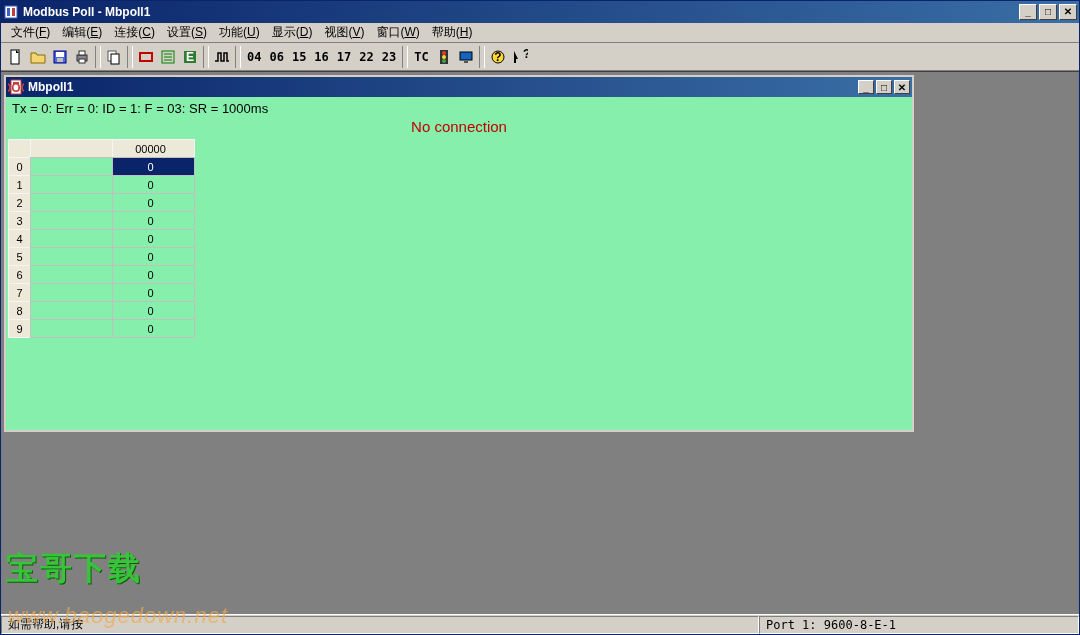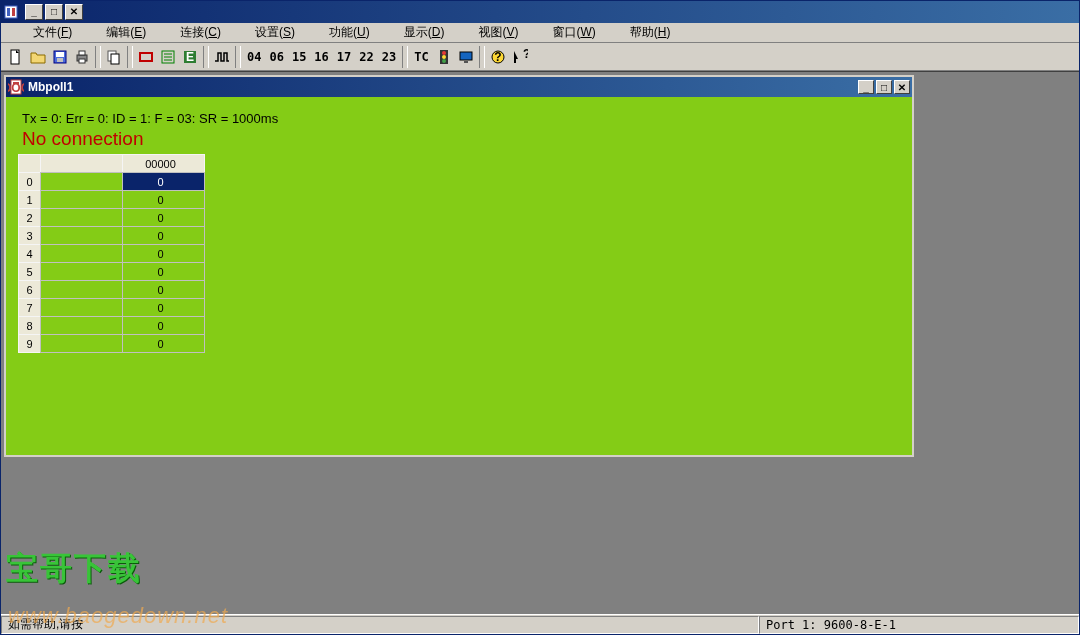--- a/index.html
+++ b/index.html
@@ -8,39 +8,39 @@
 
 .outer-window { width: 1080px; height: 635px; border: 1px solid #0a246a; display: flex; flex-direction: column; background: #d4d0c8; }
 
 .titlebar { height: 22px; background: linear-gradient(to right, #0a246a, #3a6ea5); color: #fff; display: flex; align-items: center; padding: 0 2px; font-family: "Fixedsys","Consolas",monospace; font-size: 12px; font-weight: bold; }
 .titlebar .icon { width: 16px; height: 16px; margin-right: 4px; display: inline-flex; align-items: center; justify-content: center; }
 .titlebar .title { flex: 1; white-space: pre; }
 .titlebar .winbtns { display: flex; }
 .titlebar .winbtn { width: 18px; height: 16px; background: #d4d0c8; border: 1px solid #fff; border-right-color: #404040; border-bottom-color: #404040; margin-left: 2px; font-family: "Marlett","Webdings",sans-serif; font-size: 10px; text-align: center; line-height: 14px; cursor: pointer; color: #000; }
 
 .menubar { height: 20px; background: #d4d0c8; display: flex; align-items: center; padding-left: 4px; border-bottom: 1px solid #808080; font-family: "SimSun","MS Sans Serif",sans-serif; }
-.menubar .menu-item { padding: 2px 6px; cursor: pointer; margin-left: 22px; }
+.menubar .menu-item { padding: 2px 6px; cursor: pointer; }
 .menubar .menu-item .ul { text-decoration: underline; }
 
 .toolbar { height: 28px; background: #d4d0c8; display: flex; align-items: center; padding: 2px 4px; border-bottom: 1px solid #808080; gap: 0; }
 .toolbar .sep { width: 6px; height: 22px; margin: 0 2px; border-left: 1px solid #808080; border-right: 1px solid #fff; }
 .toolbar .tbtn { width: 22px; height: 22px; display: inline-flex; align-items: center; justify-content: center; cursor: pointer; border: 1px solid transparent; }
 .toolbar .tlabel { padding: 0 4px; font-family: "Fixedsys","Consolas",monospace; font-weight: bold; cursor: pointer; }
 .toolbar svg { width: 16px; height: 16px; }
 
 .mdi-area { flex: 1; background: #808080; position: relative; border-top: 1px solid #404040; }
 
 
 .child-window { position: absolute; left: 3px; top: 3px; width: 910px; border: 2px solid #d4d0c8; background: #fff; }
 .child-window .titlebar { height: 20px; font-size: 12px; }
 .child-window .titlebar .winbtn { width: 16px; height: 14px; }
 
-.child-body { background: #84cc16; padding: 12px; }
+.child-body { background: #86efac; padding: 2px; }
 .status-line { font-family: "Tahoma",sans-serif; font-size: 13px; padding: 2px 4px; }
-.no-conn { color: #c00000; font-size: 19px; padding: 0 4px 4px; }
+.no-conn { color: #c00000; font-size: 15px; padding: 0 4px 4px; text-align: center; }
 
 .datagrid { border-collapse: collapse; }
 .datagrid th, .datagrid td { border: 1px solid #c0c0c0; font-family: Tahoma, sans-serif; font-size: 11px; height: 18px; }
 .datagrid th { background: #ece9d8; font-weight: normal; border: 1px outset #f5f5f5; }
 .datagrid .rowhdr { width: 22px; background: #ece9d8; text-align: center; border: 1px outset #f5f5f5; }
 .datagrid .col-a { width: 82px; text-align: right; padding-right: 6px; }
 .datagrid .col-b { width: 82px; text-align: center; padding-right: 6px; }
 .datagrid tr.selected td.col-b { background: #0a246a; color: #fff; }
 
 .filler { height: 90px; }
@@ -59,20 +59,21 @@
 <div class="outer-window">
 
   <div class="titlebar">
     <span class="icon">
       <svg viewBox="0 0 16 16">
           <rect x="2" y="2" width="12" height="12" fill="#ffffff" stroke="#4060c0"></rect>
           <rect x="4" y="4" width="3" height="8" fill="#4060c0"></rect>
           <rect x="9" y="4" width="3" height="8" fill="#c04040"></rect>
         </svg>
     </span>
+    <span class="title">Modbus Poll - Mbpoll1</span>
     <div class="winbtns">
       <div class="winbtn">_</div>
       <div class="winbtn">□</div>
       <div class="winbtn">✕</div>
     </div>
   </div>
 
   <div class="menubar">
     <span class="menu-item"><span>文件</span>(<span class="ul">F</span>)</span>
     <span class="menu-item"><span>编辑</span>(<span class="ul">E</span>)</span>

